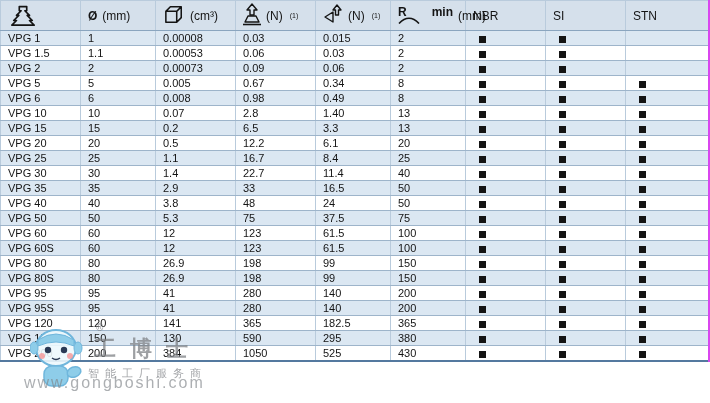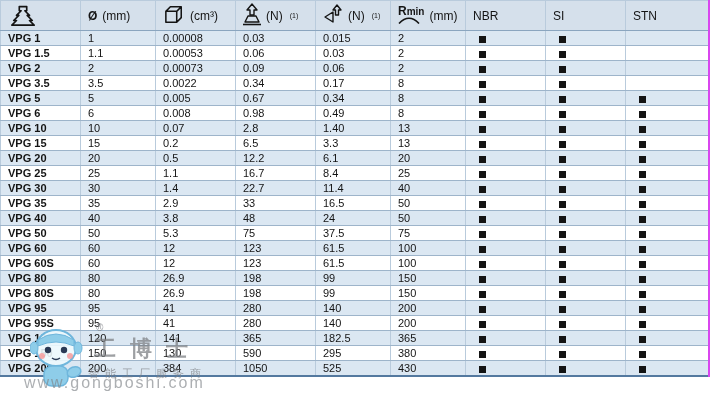--- a/index.html
+++ b/index.html
@@ -36,34 +36,34 @@
     padding: 0 0 0 7px;
     border-right: 1px solid #b9cbdc;
     border-bottom: 1px solid #9db4ca;
     white-space: nowrap;
     overflow: hidden;
     line-height: 14px;
   }
   table.spec { border-left: 1px solid #b9cbdc; border-bottom: 2px solid #54799f; }
   tbody tr:nth-child(odd) td { background: #dbe7f2; }
   tbody tr:nth-child(even) td { background: #ffffff; }
-  td.model { font-weight: bold; margin-top: 44px; }
+  td.model { font-weight: normal; margin-top: 44px; }
   .hdr-flex { display: flex; align-items: center; gap: 5px; }
   .bold { font-weight: bold; }
   sup.note { font-size: 7px; vertical-align: super; margin-left: 2px; }
   .sq {
     display: inline-block;
     width: 7px; height: 7px;
     background: #141414;
     margin-left: 6px;
     vertical-align: middle;
   }
   .rmin-stack { display: inline-block; line-height: 8px; text-align: left; }
   .rmin-stack .rword { font-weight: bold; font-size: 12px; }
-  .rmin-stack .rsub { font-weight: bold; font-size: 10px; }
+  .rmin-stack .rsub { font-weight: bold; font-size: 12px; padding-left: 25px; }
   .rmin-stack svg { display: block; margin-top: 1px; }
   
   .watermark {
     position: absolute;
     left: 22px; top: 322px;
     width: 330px; height: 80px;
     pointer-events: none;
     z-index: 5;
   }
   .wm-brand {
@@ -198,31 +198,20 @@
           <td><span class="sq"></span></td>
           <td></td>
         </tr>
         <tr>
           <td class="model">VPG 2</td>
           <td>2</td>
           <td>0.00073</td>
           <td>0.09</td>
           <td>0.06</td>
           <td>2</td>
-          <td><span class="sq"></span></td>
-          <td><span class="sq"></span></td>
-          <td></td>
-        </tr>
-        <tr>
-          <td class="model">VPG 3.5</td>
-          <td>3.5</td>
-          <td>0.0022</td>
-          <td>0.34</td>
-          <td>0.17</td>
-          <td>8</td>
           <td><span class="sq"></span></td>
           <td><span class="sq"></span></td>
           <td></td>
         </tr>
         <tr>
           <td class="model">VPG 5</td>
           <td>5</td>
           <td>0.005</td>
           <td>0.67</td>
           <td>0.34</td>

